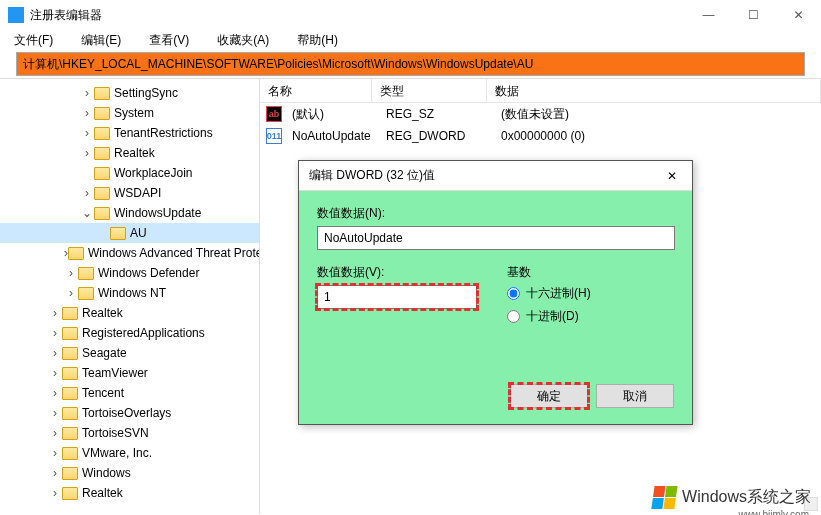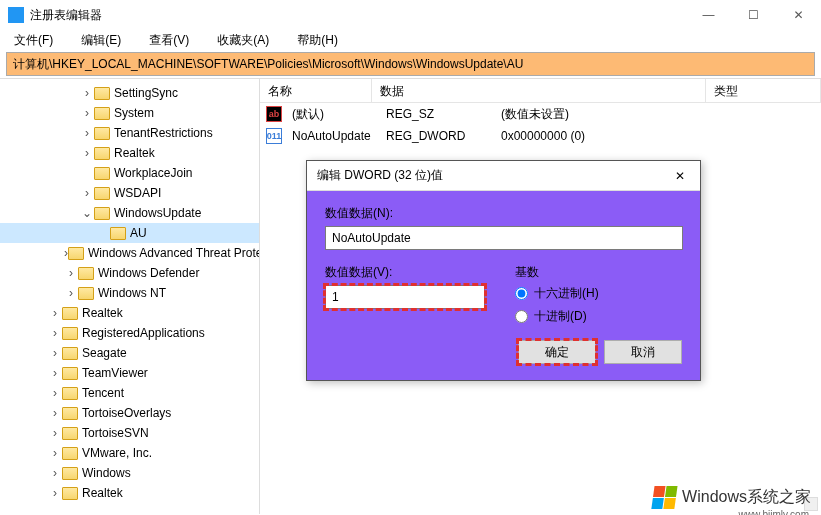--- a/index.html
+++ b/index.html
@@ -7,21 +7,21 @@
 
 .titlebar { height: 30px; display: flex; align-items: center; padding-left: 8px; background: #fff; }
 .titlebar .app-icon { width: 16px; height: 16px; background: #2196f3; margin-right: 6px; }
 .titlebar .title { flex: 1; }
 .titlebar .win-controls { display: flex; }
 .titlebar .win-btn { width: 45px; height: 30px; display: flex; align-items: center; justify-content: center; color: #555; }
 
 .menubar { height: 20px; display: flex; align-items: center; padding-left: 8px; gap: 16px; }
 .menubar span { padding: 2px 6px; }
 
-.addressbar { height: 24px; border: 1px solid #aaa; margin: 2px 6px; padding: 2px 6px; display: flex; align-items: center; background: #fdba74; }
+.addressbar { height: 24px; border: 1px solid #aaa; margin: 2px 16px; padding: 2px 6px; display: flex; align-items: center; background: #f97316; }
 
 .content { display: flex; height: 436px; border-top: 1px solid #ddd; }
 
 .tree { width: 260px; overflow: hidden; border-right: 1px solid #ddd; padding: 4px 0; }
 .tree-item { display: flex; align-items: center; height: 20px; white-space: nowrap; }
 .tree-item .arrow { width: 14px; text-align: center; color: #555; }
 .tree-item .folder { width: 16px; height: 13px; background: linear-gradient(#ffe9a2, #f7d66f); border: 1px solid #d4a017; border-radius: 1px; margin-right: 4px; flex-shrink: 0; }
 .tree-item.selected { background: #cce8ff; }
 .tree-item .label { padding-right: 4px; }
 
@@ -30,21 +30,21 @@
 .list-header .col { padding: 4px 8px; border-right: 1px solid #e5e5e5; }
 .col-name { width: 112px; }
 .col-type { width: 115px; }
 .col-data { flex: 1; }
 .list-row { display: flex; height: 22px; align-items: center; }
 .list-row .cell { padding: 2px 8px; }
 .list-row .icon { width: 16px; height: 16px; margin-left: 6px; margin-right: 2px; display: flex; align-items: center; justify-content: center; font-size: 9px; font-weight: bold; flex-shrink: 0; }
 .icon-sz { background: #000000; border: 1px solid #d44; color: #d44; text-align: center; }
 .icon-dw { background: #fff; border: 1px solid #3b7dd8; color: #3b7dd8; }
 
-.dialog { position: absolute; left: 306px; top: 160px; width: 395px; height: 221px; background: #8b5cf6; border: 1px solid #555; box-shadow: 2px 2px 8px rgba(0,0,0,0.25); }
+.dialog { position: absolute; left: 298px; top: 160px; width: 395px; height: 265px; background: #86efac; border: 1px solid #555; box-shadow: 2px 2px 8px rgba(0,0,0,0.25); }
 .dialog-title { height: 30px; background: #fff; display: flex; align-items: center; padding-left: 10px; border-bottom: 1px solid #ddd; }
 .dialog-title .close { width: 40px; height: 30px; display: flex; align-items: center; justify-content: center; margin-left: auto; }
 .dialog-body { padding: 14px 18px; }
 .dialog-body label { display: block; margin-bottom: 4px; }
 .dialog-body input[type="text"].name-field { width: 358px; height: 24px; padding: 2px 6px; border: 1px solid #7a7a7a; background: #fff; margin-bottom: 14px; }
 .dialog-row { display: flex; gap: 30px; }
 .value-box { width: 160px; }
 .value-box input { width: 160px; height: 24px; padding: 2px 6px; border: 1px solid #7a7a7a; background: #fff; }
 .radix { flex: 1; }
 .radix .radio-row { display: flex; align-items: center; margin: 3px 0 6px 0; }
@@ -191,22 +191,22 @@
       <div class="tree-item" style="padding-left: 48px;">
         <span class="arrow">›</span>
         <span class="folder"></span>
         <span class="label">Realtek</span>
       </div>
     </div>
 
   <div class="list">
     <div class="list-header">
       <div class="col col-name">名称</div>
+      <div class="col col-type">类型</div>
       <div class="col col-data">数据</div>
-      <div class="col col-type">类型</div>
     </div>
     <div id="rows">
         <div class="list-row">
           <div class="icon icon-sz">ab</div>
           <div class="cell col-name" style="width: 94px;">(默认)</div>
           <div class="cell col-type">REG_SZ</div>
           <div class="cell col-data">(数值未设置)</div>
         </div>
         <div class="list-row">
           <div class="icon icon-dw">011</div>

